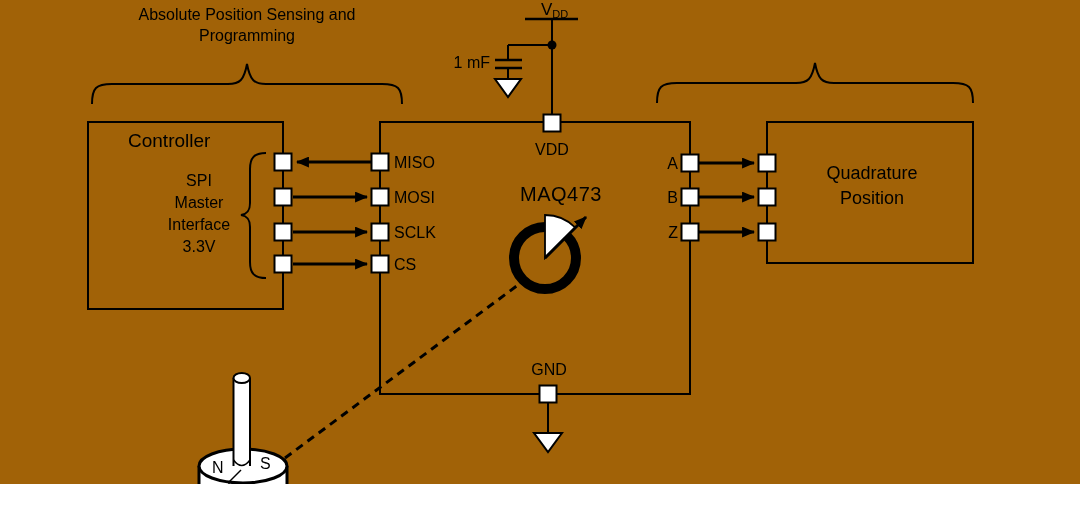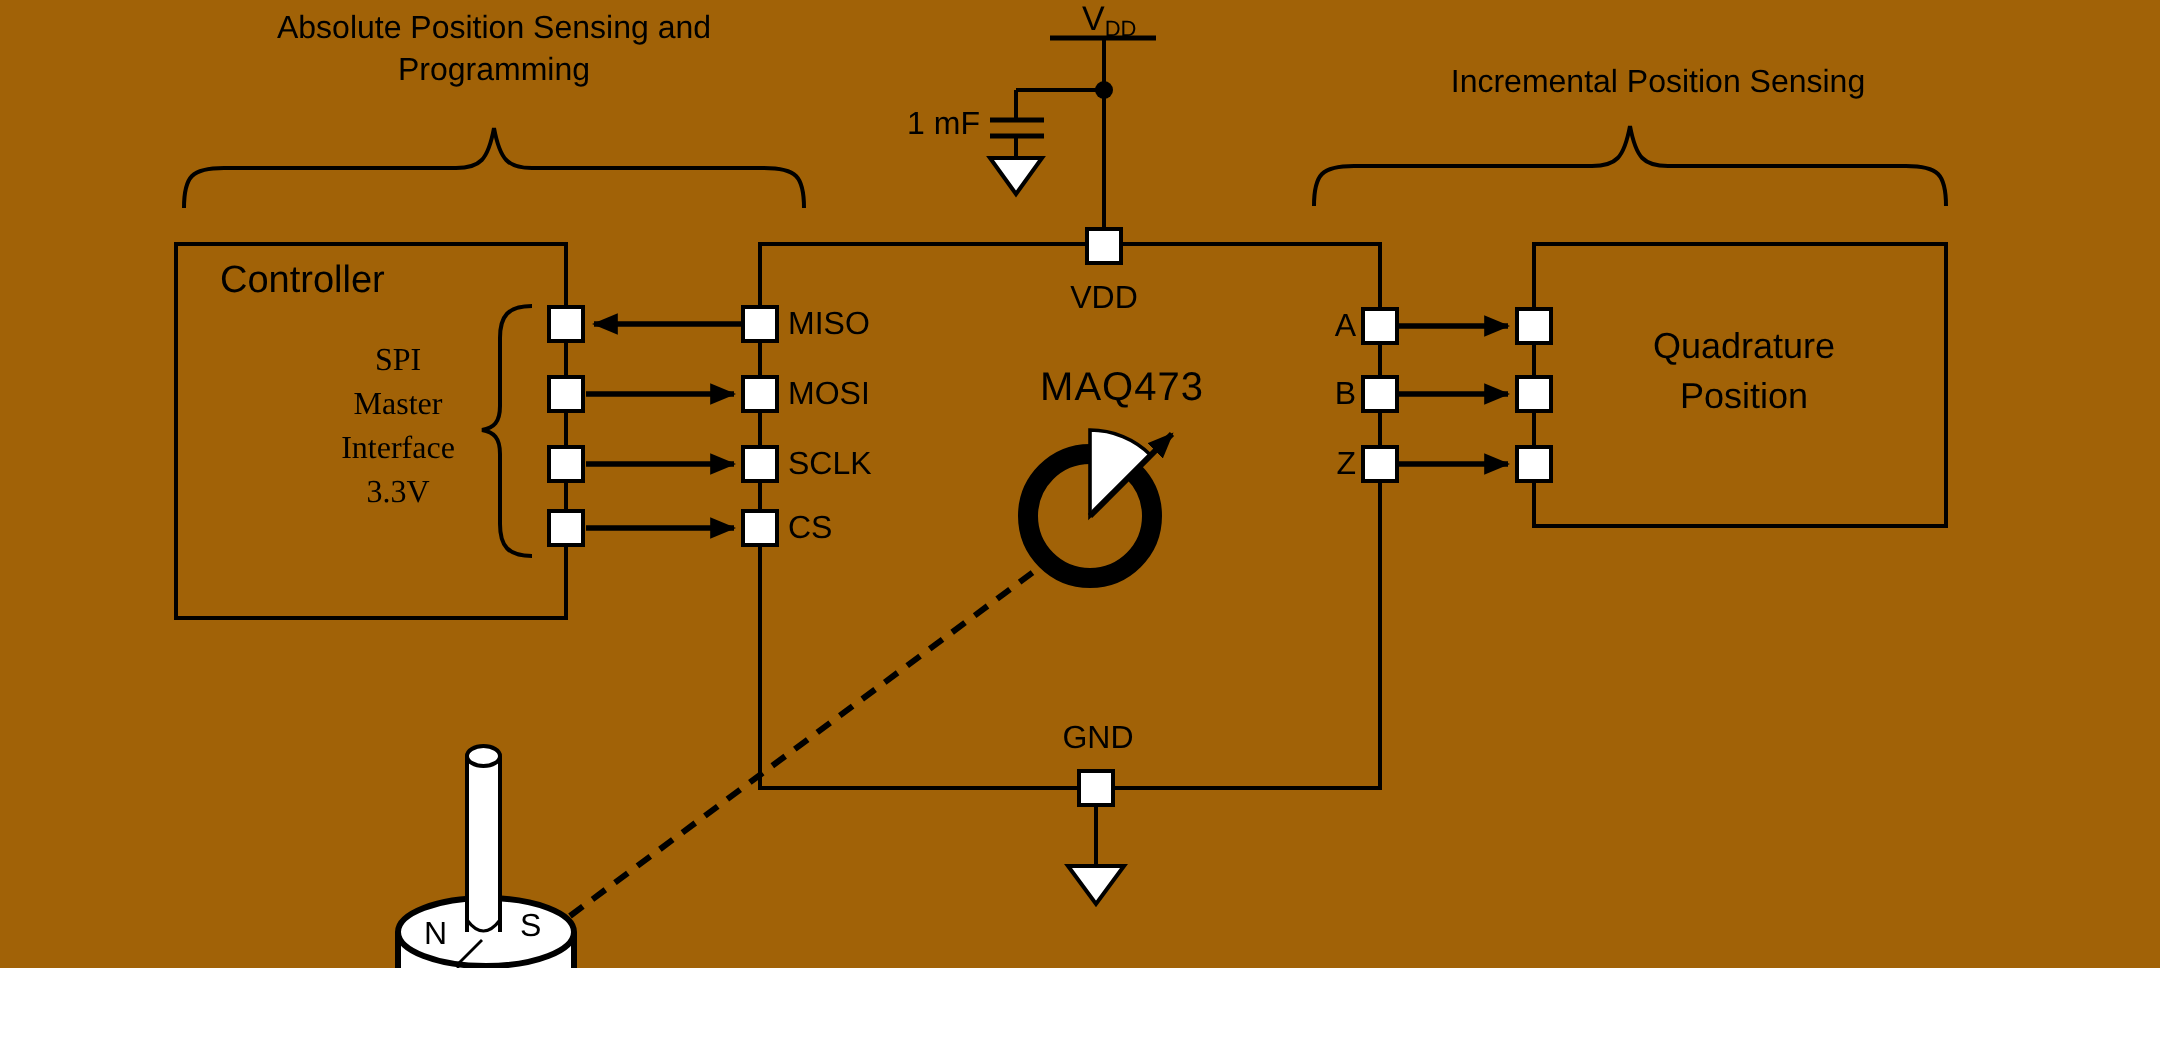--- a/index.html
+++ b/index.html
@@ -3,21 +3,21 @@
 <meta charset="utf-8">
 <style>
   html,body{margin:0;padding:0;background:#fff;}
   .canvas{position:relative;width:1080px;height:484px;background:#a16207;
           font-family:"Liberation Sans", sans-serif;color:#000;overflow:hidden;padding-left:43px;}
   svg.linework{position:absolute;left:0;top:0;}
   .label{position:absolute;font-size:16px;line-height:20px;white-space:nowrap;}
   .center{text-align:center;}
   .right{text-align:right;}
   .group-title{line-height:21px;}
-  .controller-title{font-size:19px;}
+  .controller-title{font-size:19px;margin-left:18px;}
   .spi-block{line-height:22px;}
   .chip-name{font-size:20px;letter-spacing:0.5px;}
   .encoder-title{font-size:18px;line-height:25px;}
   .supply{font-size:17px;}
   .supply sub{font-size:11px;vertical-align:-3px;letter-spacing:0;}
 </style>
 </head>
 <body>
 
 <div class="canvas">
@@ -99,29 +99,28 @@
       <rect x="543.5" y="114.5" width="17" height="17"></rect>
       <rect x="539.5" y="385.5" width="17" height="17"></rect>
     </g>
   </svg>
 
   <div class="label center group-title" style="left:97px;top:4px;width:300px;">
     <div>Absolute Position Sensing and</div>
     <div>Programming</div>
   </div>
 
-  <div class="label center" style="left:679px;top:32px;width:300px;">Incremental Position Sensing</div>
 
   <div class="label supply" style="left:541px;top:0px;"><span>V</span><sub>DD</sub></div>
 
   <div class="label right" style="left:420px;top:53px;width:70px;">1 mF</div>
 
   <div class="label controller-title" style="left:110px;top:131px;">Controller</div>
 
-  <div class="label center spi-block" style="left:139px;top:170px;width:120px;font-family:Liberation Serif, serif;">
+  <div class="label center spi-block" style="left:139px;top:170px;width:120px;">
     <div>SPI</div>
     <div>Master</div>
     <div>Interface</div>
     <div>3.3V</div>
   </div>
 
   <div class="label center chip-name" style="left:481px;top:184px;width:160px;">MAQ473</div>
 
   <div class="label" style="left:394px;top:153px;">MISO</div>
   <div class="label" style="left:394px;top:188px;">MOSI</div>

